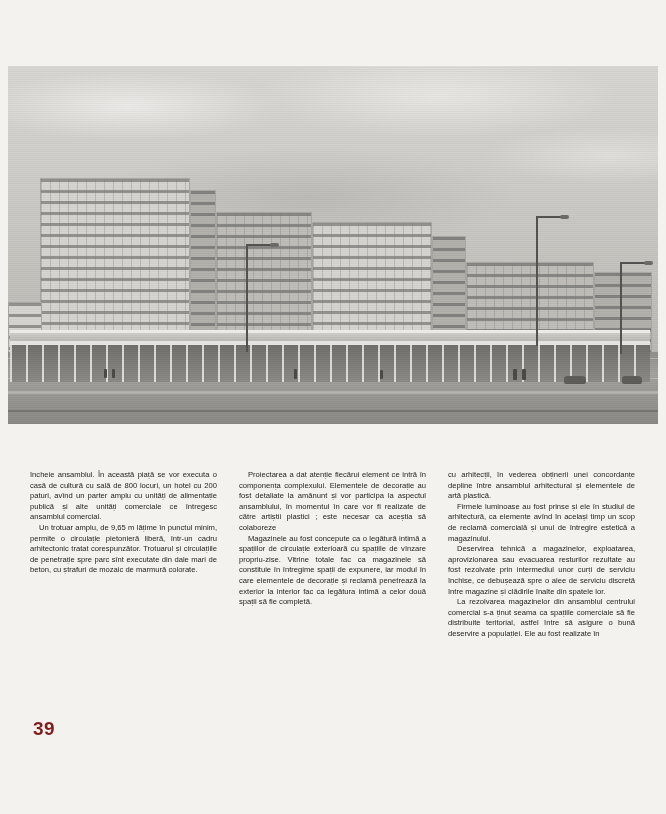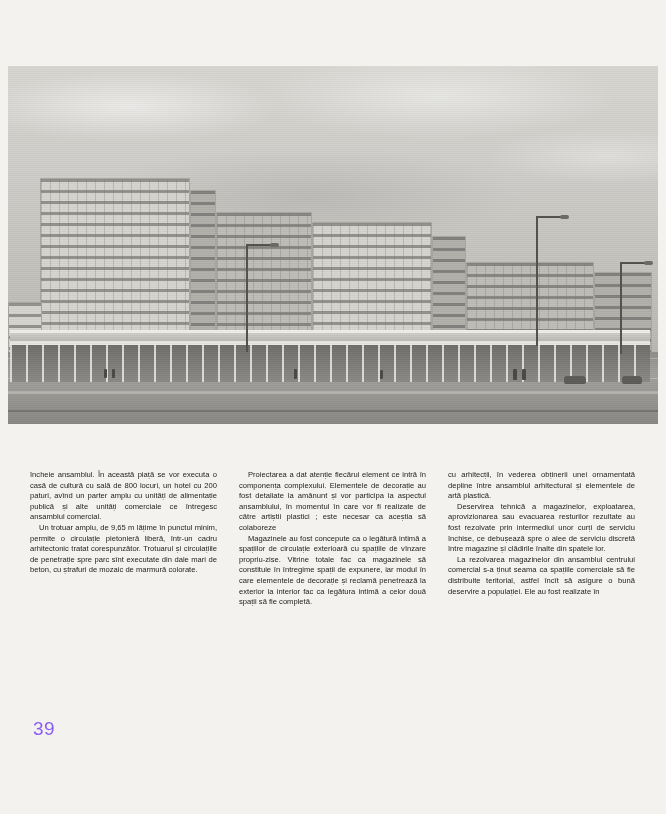--- a/index.html
+++ b/index.html
@@ -209,22 +209,22 @@
   .col p.first {
     text-indent: 0;
   }
 
   .page-number {
     position: absolute;
     left: 33px;
     top: 718px;
     font-family: "Liberation Sans", sans-serif;
     font-size: 19px;
-    font-weight: normal;
-    color: #8b5cf6;
+    font-weight: bold;
+    color: #7f1d1d;
     letter-spacing: 0.5px;
   }
 </style>
 </head>
 <body>
 
 <div class="page">
 
   <div class="photo">
     <div class="sky"></div>
@@ -306,22 +306,23 @@
       <p class="first">încheie ansamblul. În această piață se vor executa o casă de cultură cu sală de 800 locuri, un hotel cu 200 paturi, avînd un parter amplu cu unități de alimentație publică și alte unități comerciale ce întregesc ansamblul comercial.</p>
       <p>Un trotuar amplu, de 9,65 m lățime în punctul minim, permite o circulație pietonieră liberă, într-un cadru arhitectonic tratat corespunzător. Trotuarul și circulațiile de penetrație spre parc sînt executate din dale mari de beton, cu ștrafuri de mozaic de marmură colorate.</p>
     </div>
 
     <div class="col">
       <p>Proiectarea a dat atenție fiecărui element ce intră în componența complexului. Elementele de decorație au fost detaliate la amănunt și vor participa la aspectul ansamblului, în momentul în care vor fi realizate de către artiștii plastici ; este necesar ca aceștia să colaboreze</p>
       <p>Magazinele au fost concepute ca o legătură intimă a spațiilor de circulație exterioară cu spațiile de vînzare propriu-zise. Vitrine totale fac ca magazinele să constituie în întregime spații de expunere, iar modul în care elementele de decorație și reclamă penetrează la exterior la interior fac ca legătura intimă a celor două spații să fie completă.</p>
     </div>
 
     <div class="col">
-      <p class="first">cu arhitecții, în vederea obținerii unei ornamentată depline între ansamblul arhitectural și elementele de artă plastică.</p>
+      <p class="first">cu arhitecții, în vederea obținerii unei concordanțe depline între ansamblul arhitectural și elementele de artă plastică.</p>
+      <p>Firmele luminoase au fost prinse și ele în studiul de arhitectură, ca elemente avînd în același timp un scop de reclamă comercială și unul de întregire estetică a magazinului.</p>
       <p>Deservirea tehnică a magazinelor, exploatarea, aprovizionarea sau evacuarea resturilor rezultate au fost rezolvate prin intermediul unor curți de serviciu închise, ce debușează spre o alee de serviciu discretă între magazine și clădirile înalte din spatele lor.</p>
-      <p>La rezolvarea magazinelor din ansamblul centrului comercial s-a ținut seama ca spațiile comerciale să fie distribuite teritorial, astfel încît să asigure o bună deservire a populației. Ele au fost realizate în</p>
+      <p>La rezolvarea magazinelor din ansamblul centrului comercial s-a ținut seama ca spațiile comerciale să fie distribuite teritorial, astfel între să asigure o bună deservire a populației. Ele au fost realizate în</p>
     </div>
 
   </div>
 
   <div class="page-number">39</div>
 
 </div>
 
 </body></html>

